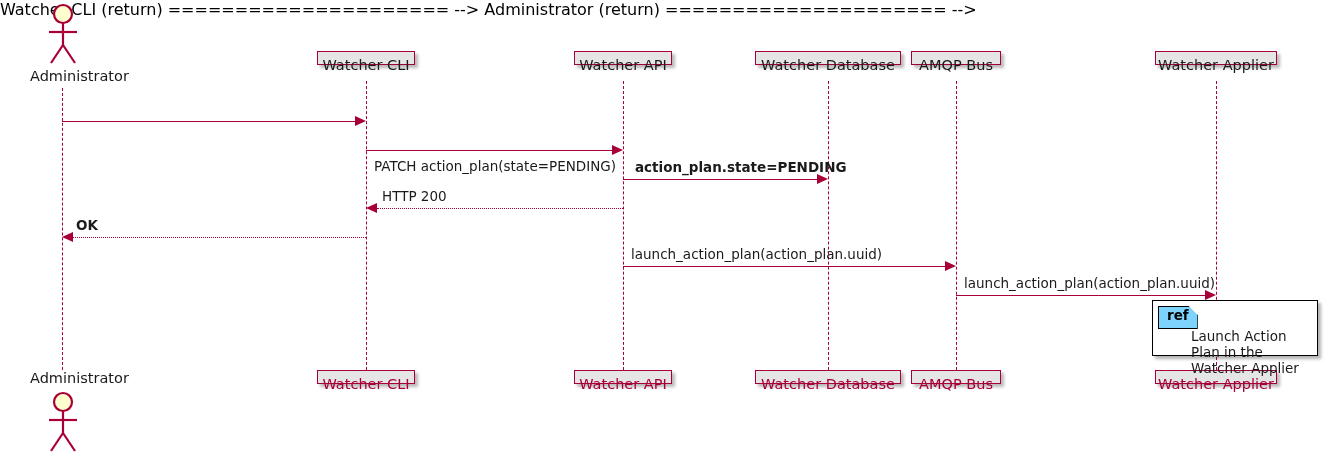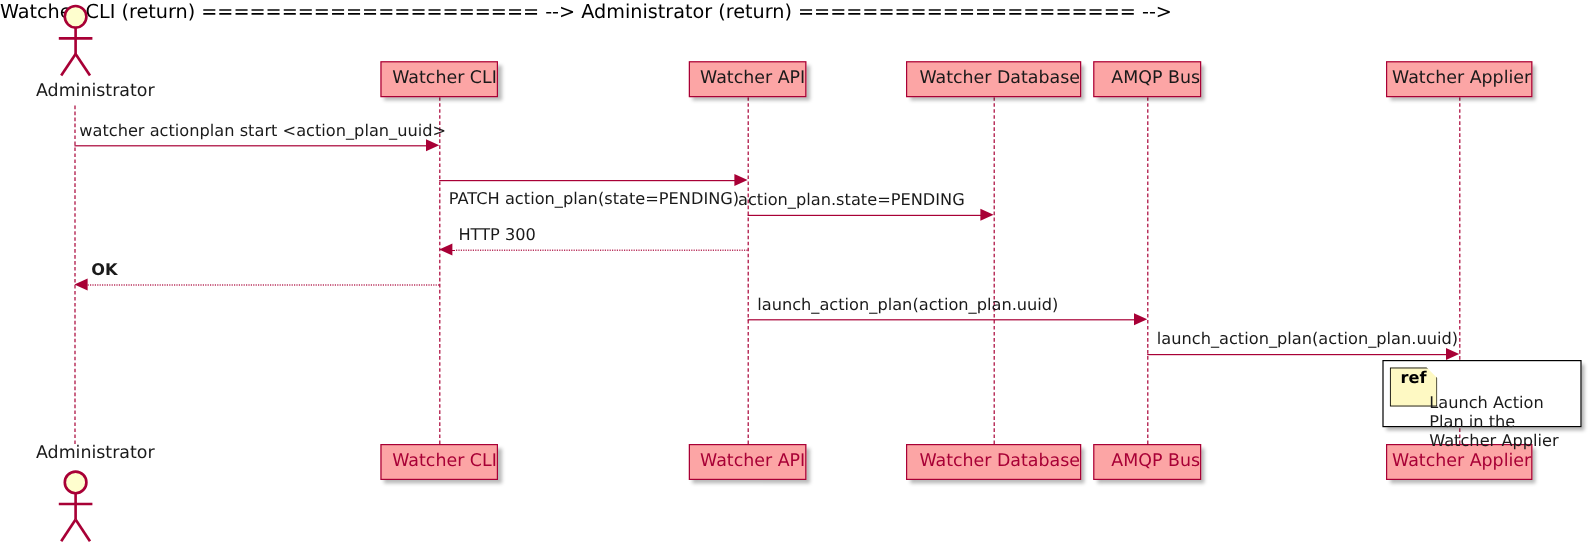--- a/index.html
+++ b/index.html
@@ -25,26 +25,26 @@
     position: absolute;
     width: 0;
     border-left: 1px dashed #A80036;
     z-index: 1;
   }
 
   
   .participant {
     position: absolute;
     box-sizing: border-box;
-    background: #fca5a5;
+    background: #e5e5e5;
     border: 1.5px solid #A80036;
     box-shadow: 3px 3px 3px rgba(0,0,0,0.28);
-    height: 30px;
+    height: 14px;
     line-height: 27px;
-    text-align: right;
+    text-align: center;
     font-size: 14.5px;
     color: #1A1A1A;
     white-space: nowrap;
     z-index: 3;
   }
   .participant.bottom { color: #A80036; }
 
   
   .actor {
     position: absolute;
@@ -100,23 +100,23 @@
     box-sizing: border-box;
     background: #FFFFFF;
     border: 1.5px solid #000000;
     box-shadow: 3px 3px 3px rgba(0,0,0,0.30);
     z-index: 4;
   }
   .ref-tab {
     position: absolute;
     left: 5px;
     top: 5px;
-    height: 33px;
+    height: 23px;
     padding: 0 8px 0 8px;
-    background: #fef9c3;
+    background: #7dd3fc;
     border: 1.2px solid #000000;
     font-size: 13.5px;
     font-weight: bold;
     line-height: 17px;
     color: #000000;
     clip-path: polygon(0 0, calc(100% - 9px) 0, 100% 9px, 100% 100%, 0 100%);
     box-sizing: border-box;
   }
   .ref-body {
     position: absolute;
@@ -182,36 +182,35 @@
 
   <div class="participant bottom" style="left:574px; top:370px; width:98px;">Watcher API</div>
 
   <div class="participant bottom" style="left:755px; top:370px; width:146px;">Watcher Database</div>
 
   <div class="participant bottom" style="left:911px; top:370px; width:90px;">AMQP Bus</div>
 
   <div class="participant bottom" style="left:1155px; top:370px; width:122px;">Watcher Applier</div>
 
   
-  <div class="msg-label" style="left:66px; top:101px;">watcher actionplan start &lt;action_plan_uuid&gt;</div>
   <div class="msg-line" style="left:62px; top:121px; width:294px;"></div>
   <div class="arrow-head right" style="left:355px; top:116px;"></div>
 
   
   <div class="msg-label" style="left:374px; top:130px;margin-top:28px;">PATCH action_plan(state=PENDING)</div>
   <div class="msg-line" style="left:366px; top:150px; width:247px;"></div>
   <div class="arrow-head right" style="left:612px; top:145px;"></div>
 
   
-  <div class="msg-label" style="left:615px; top:159px;">action_plan.state=PENDING</div>
+  <div class="msg-label" style="left:635px; top:159px;font-weight:bold;">action_plan.state=PENDING</div>
   <div class="msg-line" style="left:623px; top:179px; width:195px;"></div>
   <div class="arrow-head right" style="left:817px; top:174px;"></div>
 
    Watcher CLI (return) ===================== --&gt;
-  <div class="msg-label" style="left:382px; top:188px;">HTTP 300</div>
+  <div class="msg-label" style="left:382px; top:188px;">HTTP 200</div>
   <div class="msg-line dotted" style="left:377px; top:208px; width:246px;"></div>
   <div class="arrow-head left" style="left:366px; top:203px;"></div>
 
    Administrator (return) ===================== --&gt;
   <div class="msg-label" style="left:76px; top:217px;font-weight:bold;">OK</div>
   <div class="msg-line dotted" style="left:73px; top:237px; width:293px;"></div>
   <div class="arrow-head left" style="left:62px; top:232px;"></div>
 
   
   <div class="msg-label" style="left:631px; top:246px;">launch_action_plan(action_plan.uuid)</div>

